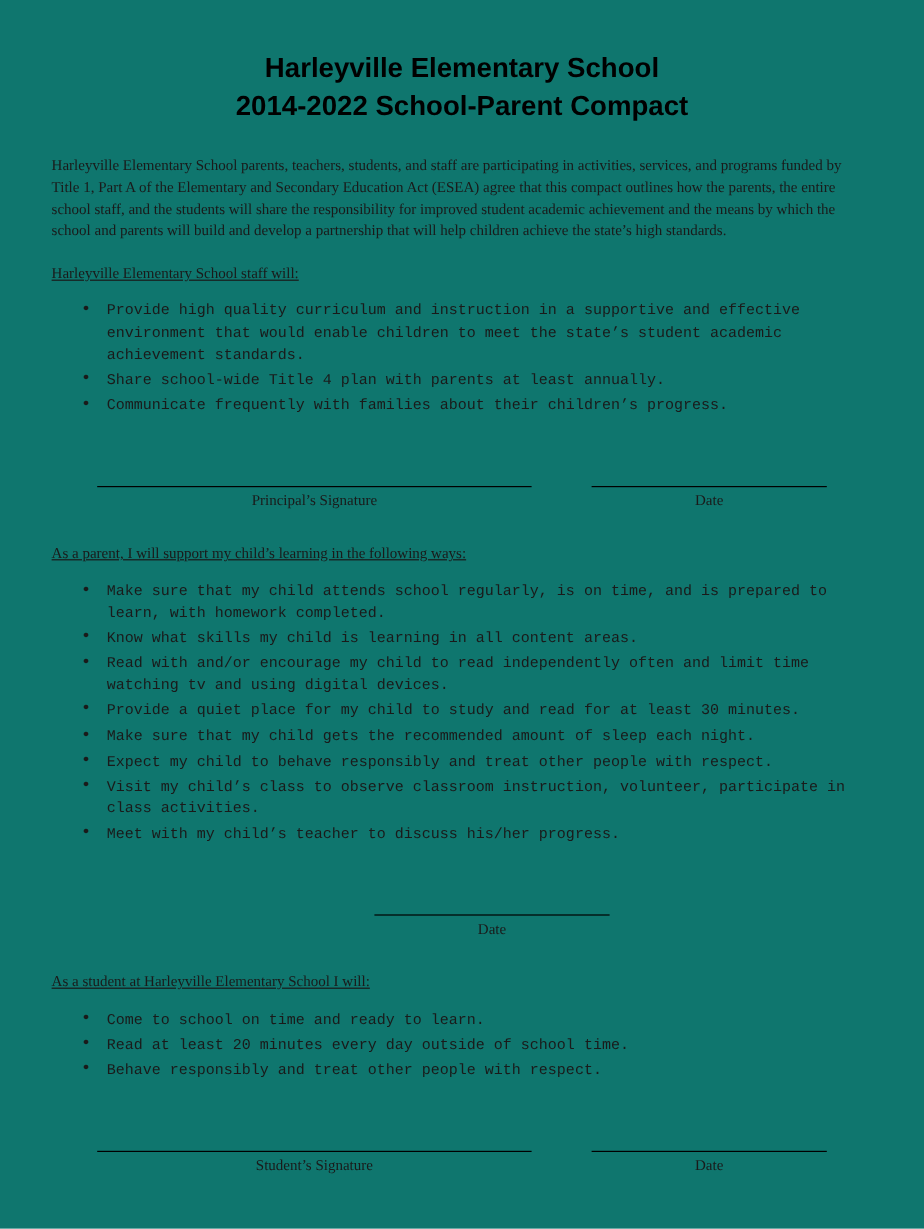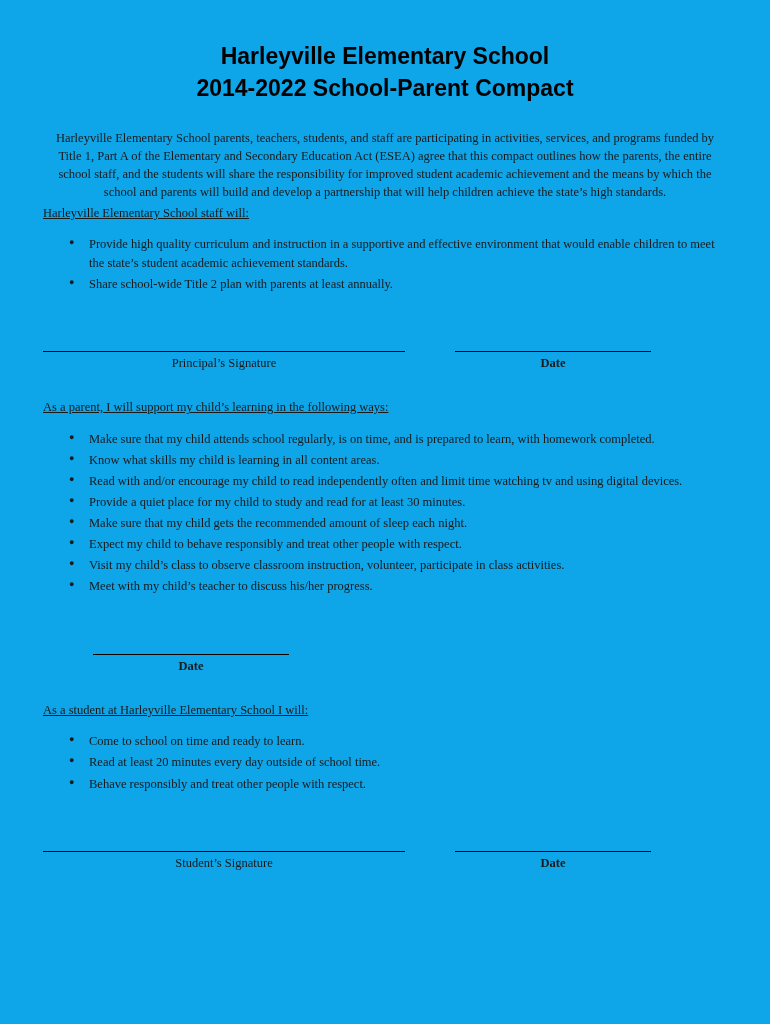--- a/index.html
+++ b/index.html
@@ -5,72 +5,74 @@
   html, body {
     margin: 0;
     padding: 0;
     background: #ffffff;
   }
   .page {
     width: 770px;
     height: 1024px;
     box-sizing: border-box;
     padding: 40px 43px 20px 43px;
-    background: #0ea5e9;
+    background: #0f766e;
     color: #1a1a1a;
     font-family: "Liberation Serif", serif;
     font-size: 12.5px;
     overflow: hidden;
   }
   .doc-title {
     text-align: center;
     font-family: "Liberation Sans", sans-serif;
     font-weight: bold;
     font-size: 23px;
     line-height: 1.4;
     color: #000000;
     margin: 0;
   }
   .intro {
     margin-top: 26px;
-    margin-bottom: 3px;
+    margin-bottom: 18px;
     line-height: 1.43;
-    text-align: center;
+    text-align: left;
   }
   .section-heading {
     text-decoration: underline;
     margin: 0 0 13px 0;
     font-size: 12.5px;
     font-weight: normal;
     line-height: 1.4;
   }
   ul.bullets {
     list-style: none;
     margin: 0;
     padding: 0 0 0 46px;
+    font-family: Liberation Mono, monospace;
   }
   ul.bullets li {
     position: relative;
     line-height: 1.45;
     margin-bottom: 3px;
   }
   ul.bullets li::before {
     content: "●";
     position: absolute;
     left: -20px;
     top: 1px;
     font-size: 9px;
   }
   .sig-row {
     display: flex;
     margin-top: 44px;
     margin-bottom: 28px;
+    justify-content: center;
   }
   .sig-left { width: 362px; }
-  .sig-right { width: 196px; margin-left: 50px; font-weight: bold; }
+  .sig-right { width: 196px; margin-left: 50px; }
   .sig-line {
     border-bottom: 1px solid #000000;
     height: 14px;
   }
   .sig-label {
     text-align: center;
     padding-top: 3px;
     line-height: 1.3;
   }
   .section { margin: 0; }
@@ -82,21 +84,22 @@
 
   <div class="doc-title">Harleyville Elementary School</div>
   <div class="doc-title">2014-2022 School-Parent Compact</div>
 
   <p class="intro">Harleyville Elementary School parents, teachers, students, and staff are participating in activities, services, and programs funded by Title 1, Part A of the Elementary and Secondary Education Act (ESEA) agree that this compact outlines how the parents, the entire school staff, and the students will share the responsibility for improved student academic achievement and the means by which the school and parents will build and develop a partnership that will help children achieve the state’s high standards.</p>
 
   <div class="section">
     <p class="section-heading">Harleyville Elementary School staff will:</p>
     <ul class="bullets">
       <li>Provide high quality curriculum and instruction in a supportive and effective environment that would enable children to meet the state’s student academic achievement standards.</li>
-      <li>Share school-wide Title 2 plan with parents at least annually.</li>
+      <li>Share school-wide Title 4 plan with parents at least annually.</li>
+      <li>Communicate frequently with families about their children’s progress.</li>
     </ul>
     <div class="sig-row">
       <div class="sig-left">
         <div class="sig-line"></div>
         <div class="sig-label">Principal’s Signature</div>
       </div>
       <div class="sig-right">
         <div class="sig-line"></div>
         <div class="sig-label">Date</div>
       </div>

